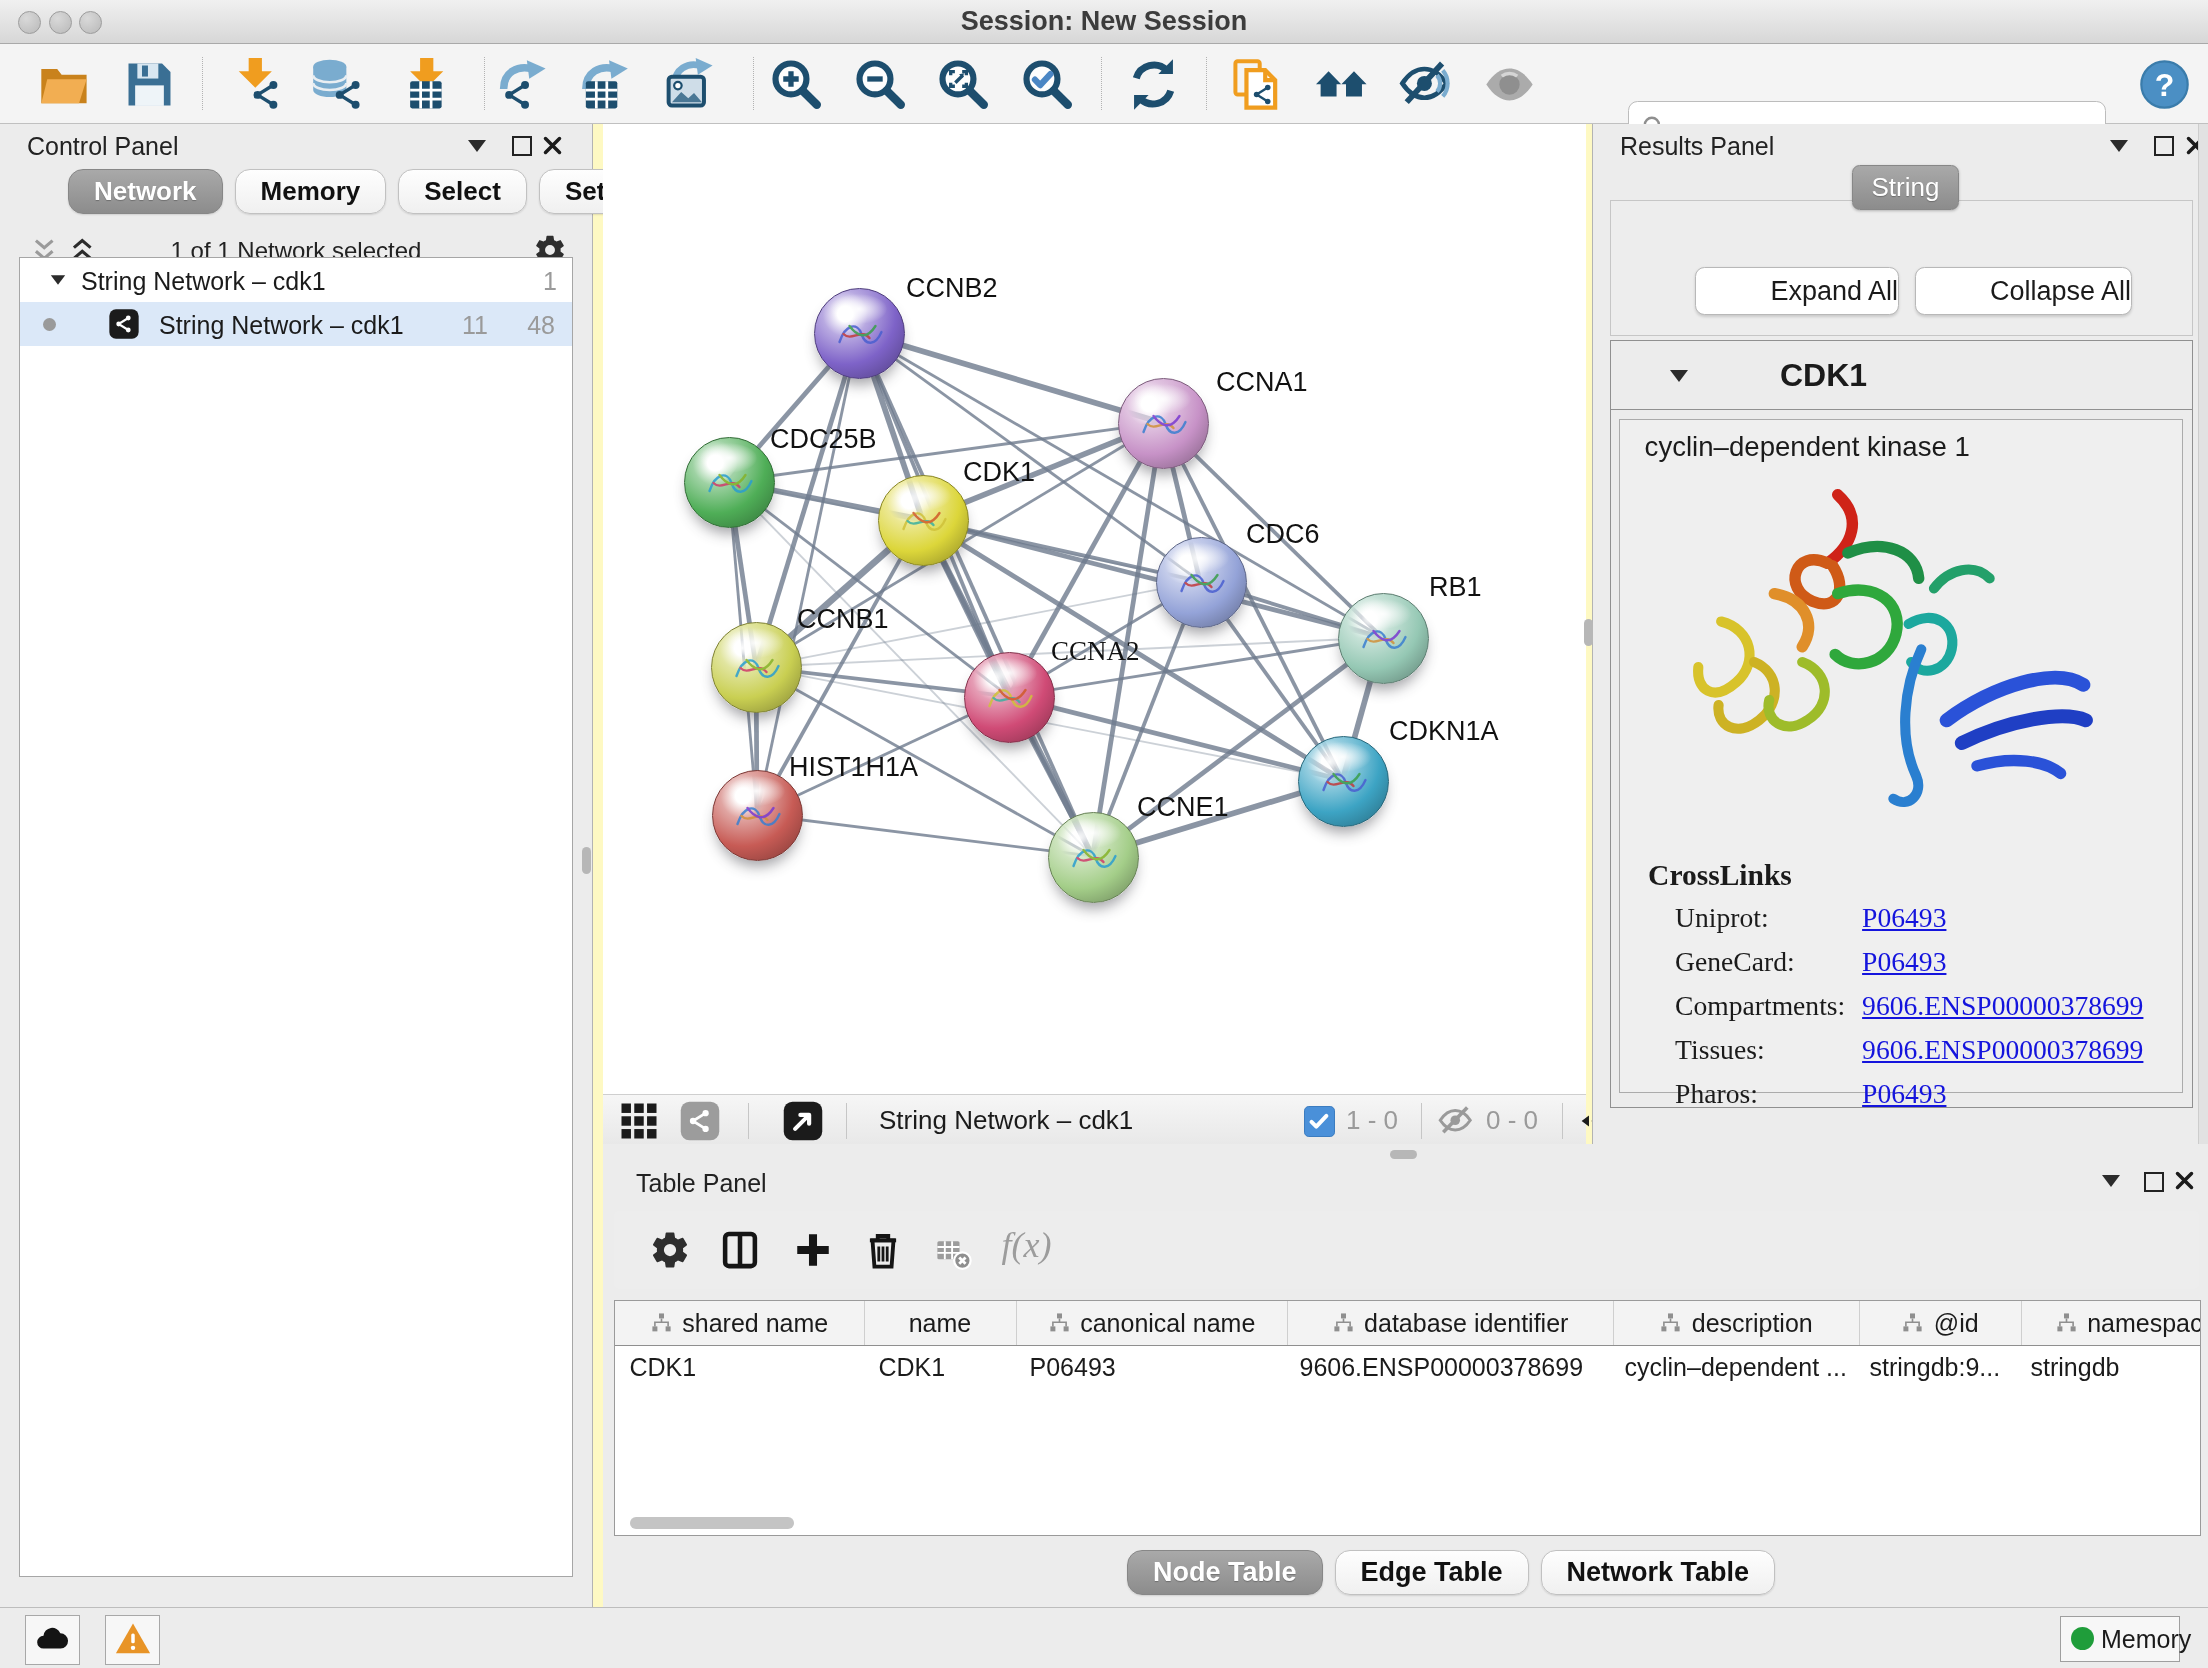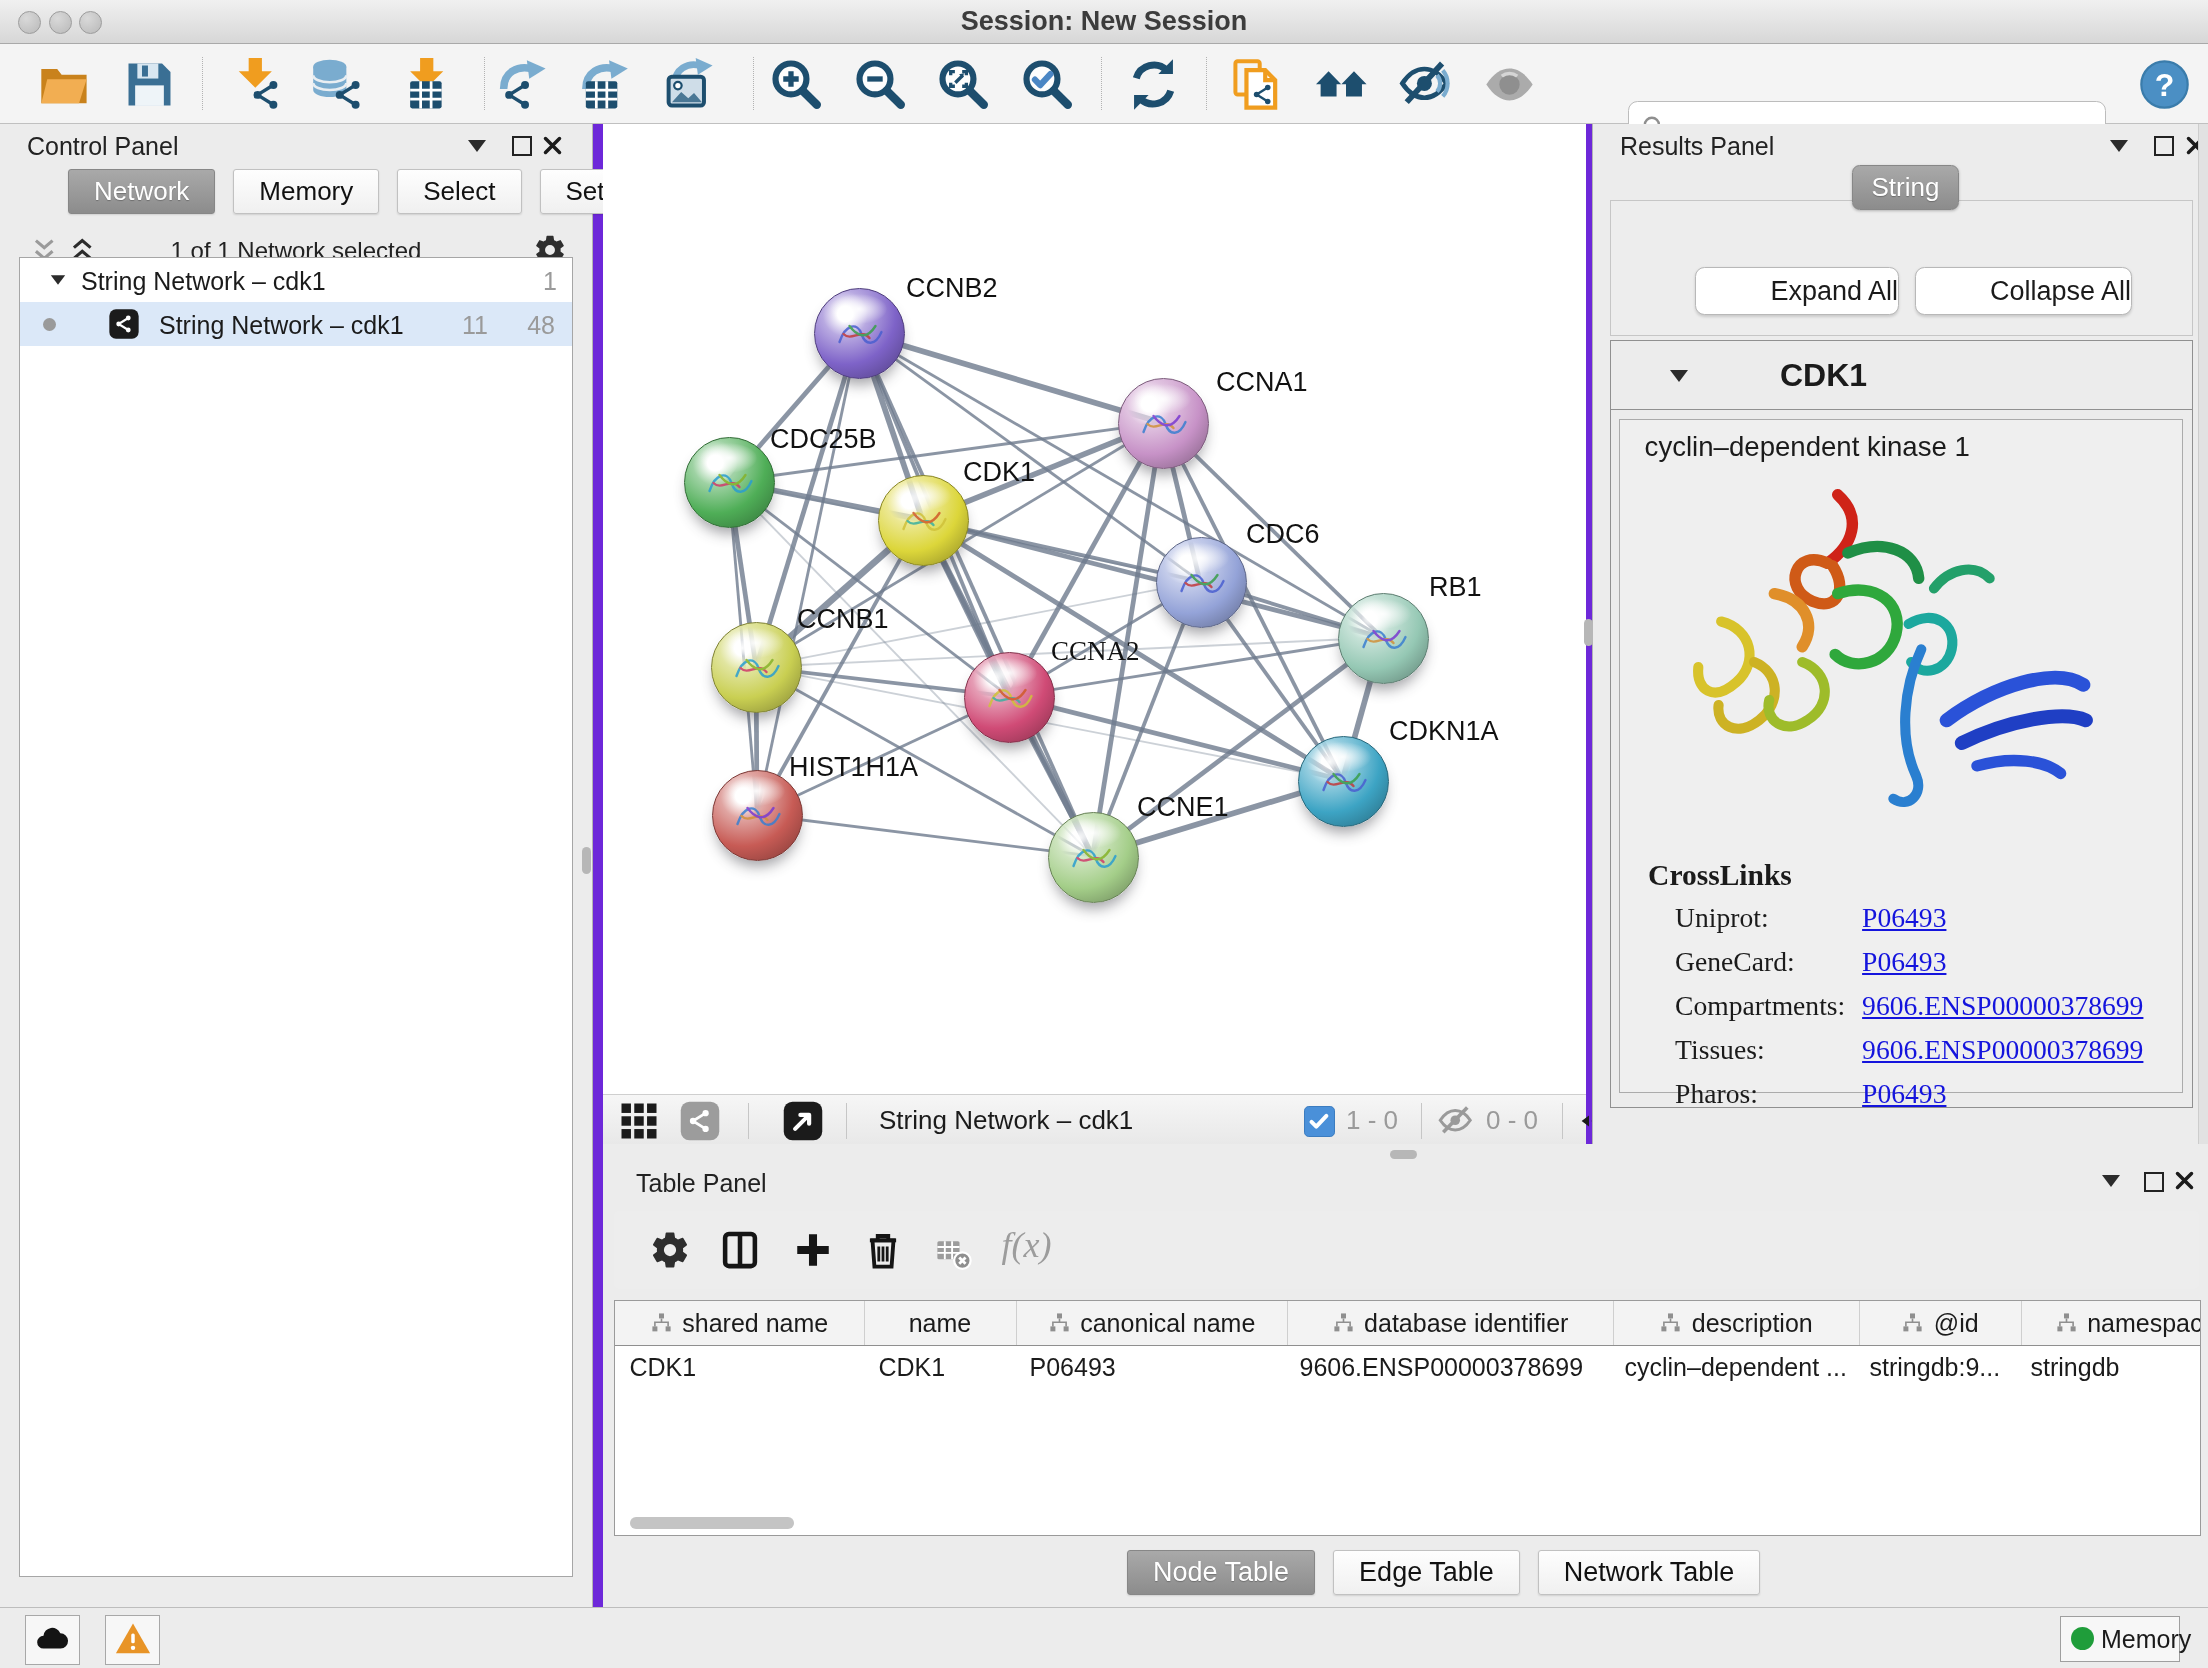--- a/index.html
+++ b/index.html
@@ -1,16 +1,16 @@
 <!DOCTYPE html>
 <html style="font-size:15px"><head>
 <meta charset="utf-8">
 <style>
   html,body{margin:0;padding:0;background:#777;}
-  #root{position:relative;width:2208px;height:1668px;overflow:hidden;background:#6d28d9;
+  #root{position:relative;width:2208px;height:1668px;overflow:hidden;background:#fef9c3;
         font-family:"Liberation Sans",sans-serif;color:#1b1b1b;}
   .abs{position:absolute;}
   
   .titlebar{position:absolute;left:0;top:0;width:2208px;height:43px;
     background:linear-gradient(#f0f0f0,#d7d7d7);border-bottom:1px solid #a9a9a9;}
   .tl{position:absolute;top:10.5px;width:21px;height:21px;border-radius:50%;
     background:radial-gradient(circle at 35% 30%,#d9d9d9,#b9b9b9);border:1px solid #9c9c9c;}
   .wintitle{position:absolute;left:0;top:0;width:100%;text-align:center;line-height:43px;
     font-size:27px;font-weight:bold;color:#3c3c3c;}
   
@@ -24,21 +24,21 @@
   .searchbox input{position:absolute;left:49px;top:3.8px;width:409px;height:40px;border:none;outline:none;
     font-size:25px;font-family:"Liberation Sans",sans-serif;background:transparent;}
   
   .phead-title{position:absolute;left:27px;top:7.6px;font-size:25px;color:#222;}
   .tri-dn{width:0;height:0;border-left:9.5px solid transparent;border-right:9.5px solid transparent;
     border-top:12.4px solid #2b2b2b;}
   .maxbox{width:16px;height:16px;border:2.4px solid #222;}
   .closex{width:21px;height:21px;}
   .tabrow{position:absolute;display:flex;}
   .tab{height:43px;line-height:43px;padding:0 25px;font-size:26px;background:linear-gradient(#fefefe,#f0f0f0);
-    border:1px solid #c1c1c1;border-radius:3px;margin-right:18px;color:#111;box-shadow:0 1px 1.9px rgba(0,0,0,.12);}
+    border:1px solid #c1c1c1;border-radius:15px;margin-right:12px;color:#111;box-shadow:0 1px 1.9px rgba(0,0,0,.12);font-weight:bold;}
   .tab.active{background:linear-gradient(#a9a9a9,#8c8c8c);color:#fff;border-color:#878787;
     text-shadow:0 1px 1px rgba(0,0,0,.25);}
   
   .cpanel{position:absolute;left:0;top:124px;width:592px;height:1484px;background:#ececec;
     border-right:1px solid #b3b3b3;}
   .cp-status{position:absolute;left:0;top:95px;width:100%;height:42px;margin-top:12px;}
   .cp-status .txt{position:absolute;left:0;top:5.7px;width:100%;text-align:center;font-size:24px;color:#222;}
   .chev{position:absolute;width:28.5px;height:28.5px;top:5.7px;}
   .listbox{position:absolute;left:19px;top:133px;width:552px;height:1318px;background:#fff;
     border:1px solid #a6a6a6;}

